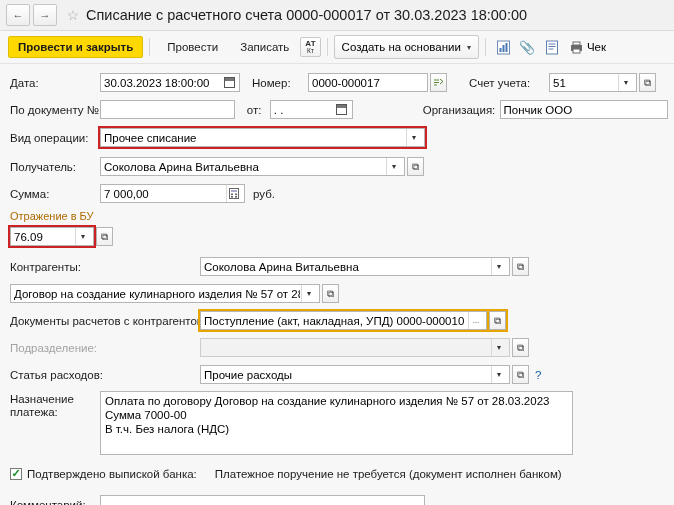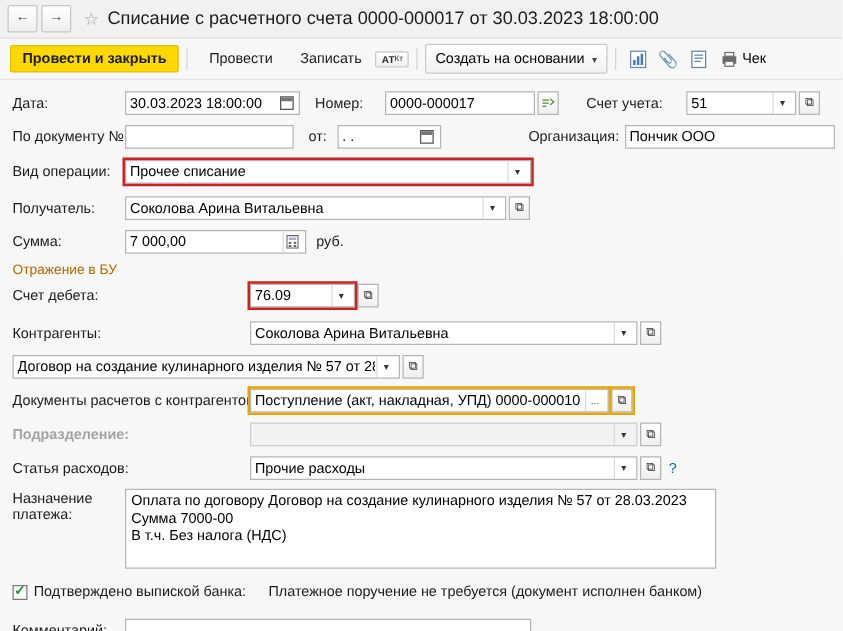--- a/index.html
+++ b/index.html
@@ -100,21 +100,21 @@
     height: 22px;
     display: inline-flex;
     align-items: center;
     justify-content: center;
     cursor: pointer;
     border: 1px solid transparent;
     border-radius: 2px;
   }
   .abt {
     display: inline-flex;
-    flex-direction: row;
+    flex-direction: column;
     align-items: center;
     line-height: 7px;
     font-size: 7px;
     color: #2a2a2a;
     border: 1px solid #c9c9c9;
     border-radius: 2px;
     padding: 2px 4px;
     background: linear-gradient(#ffffff,#f0f0f0);
     cursor: pointer;
   }
@@ -142,21 +142,21 @@
     display: flex;
     align-items: center;
     margin-bottom: 6px;
     height: 21px;
   }
   .lbl {
     font-size: 11.5px;
     color: #1b1b1b;
     white-space: nowrap;
   }
-  .lbl.dim { color: #a3a3a3; font-weight: bold; }
+  .lbl.dim { color: #a3a3a3; }
   .field {
     position: relative;
     height: 19px;
     border: 1px solid #b5b5b5;
     background: #ffffff;
     box-sizing: border-box;
     display: flex;
     align-items: center;
     padding: 0 3px;
     font-size: 11.5px;
@@ -372,21 +372,20 @@
               <rect x="6" y="8" width="2" height="1.6" fill="#666"></rect>
             </svg>
         </span>
       </div>
       <div class="lbl" style="margin-left:8px">руб.</div>
     </div>
 
     <div class="section-title">Отражение в БУ</div>
 
     <div class="row" style="margin-bottom:9px">
-      <div class="lbl" style="width:190px">Счет дебета:</div>
       <div class="field hl-red" style="width:84px">
         <span class="val">76.09</span>
         <span class="fbtn sep-left">▾</span>
       </div>
       <div class="ext-btn">⧉</div>
     </div>
 
     <div class="row">
       <div class="lbl" style="width:190px">Контрагенты:</div>
       <div class="field" style="width:310px">

